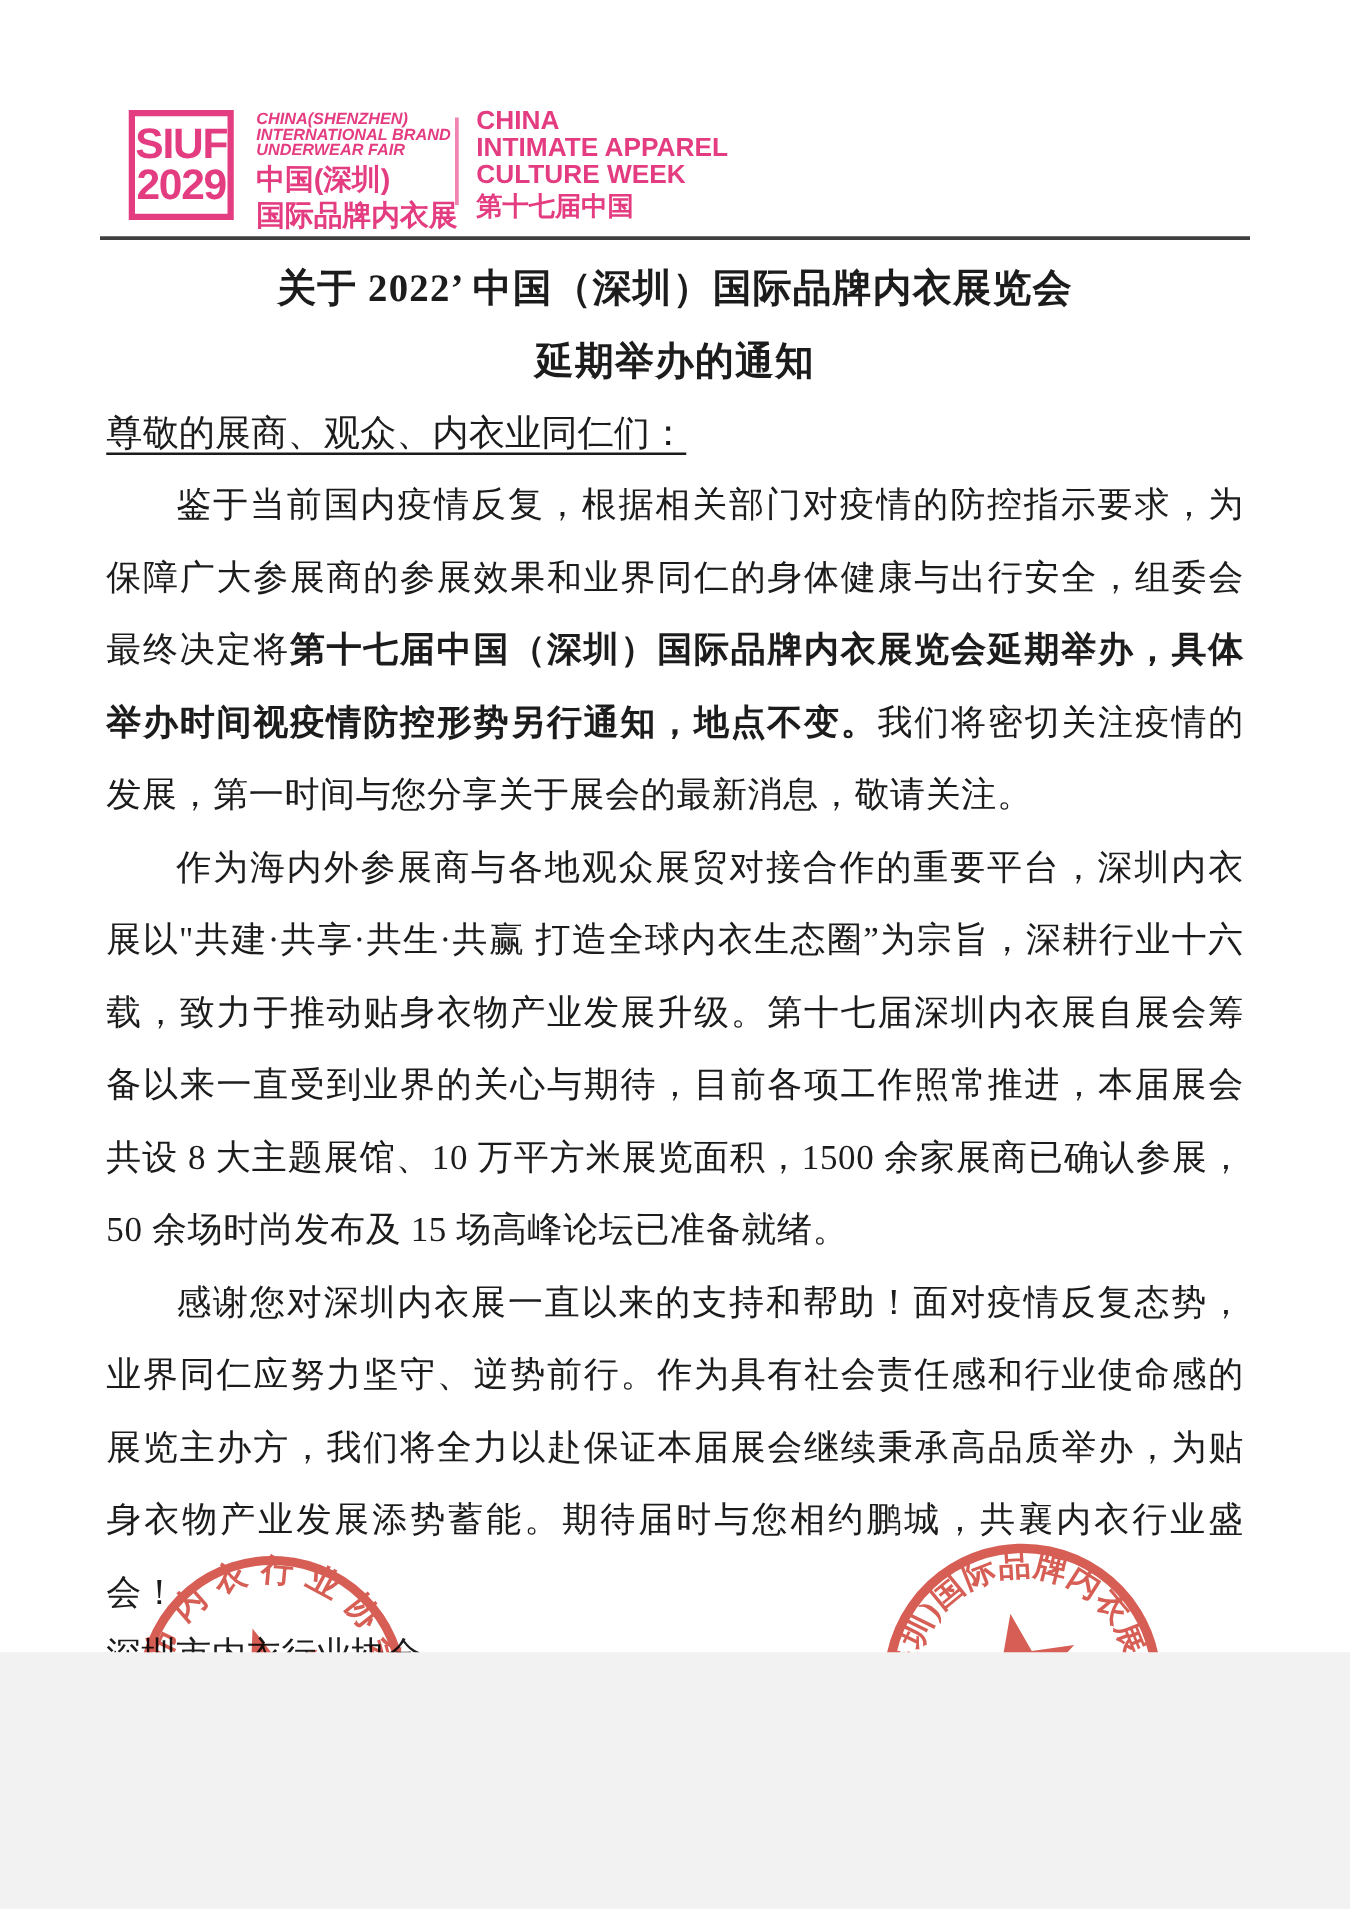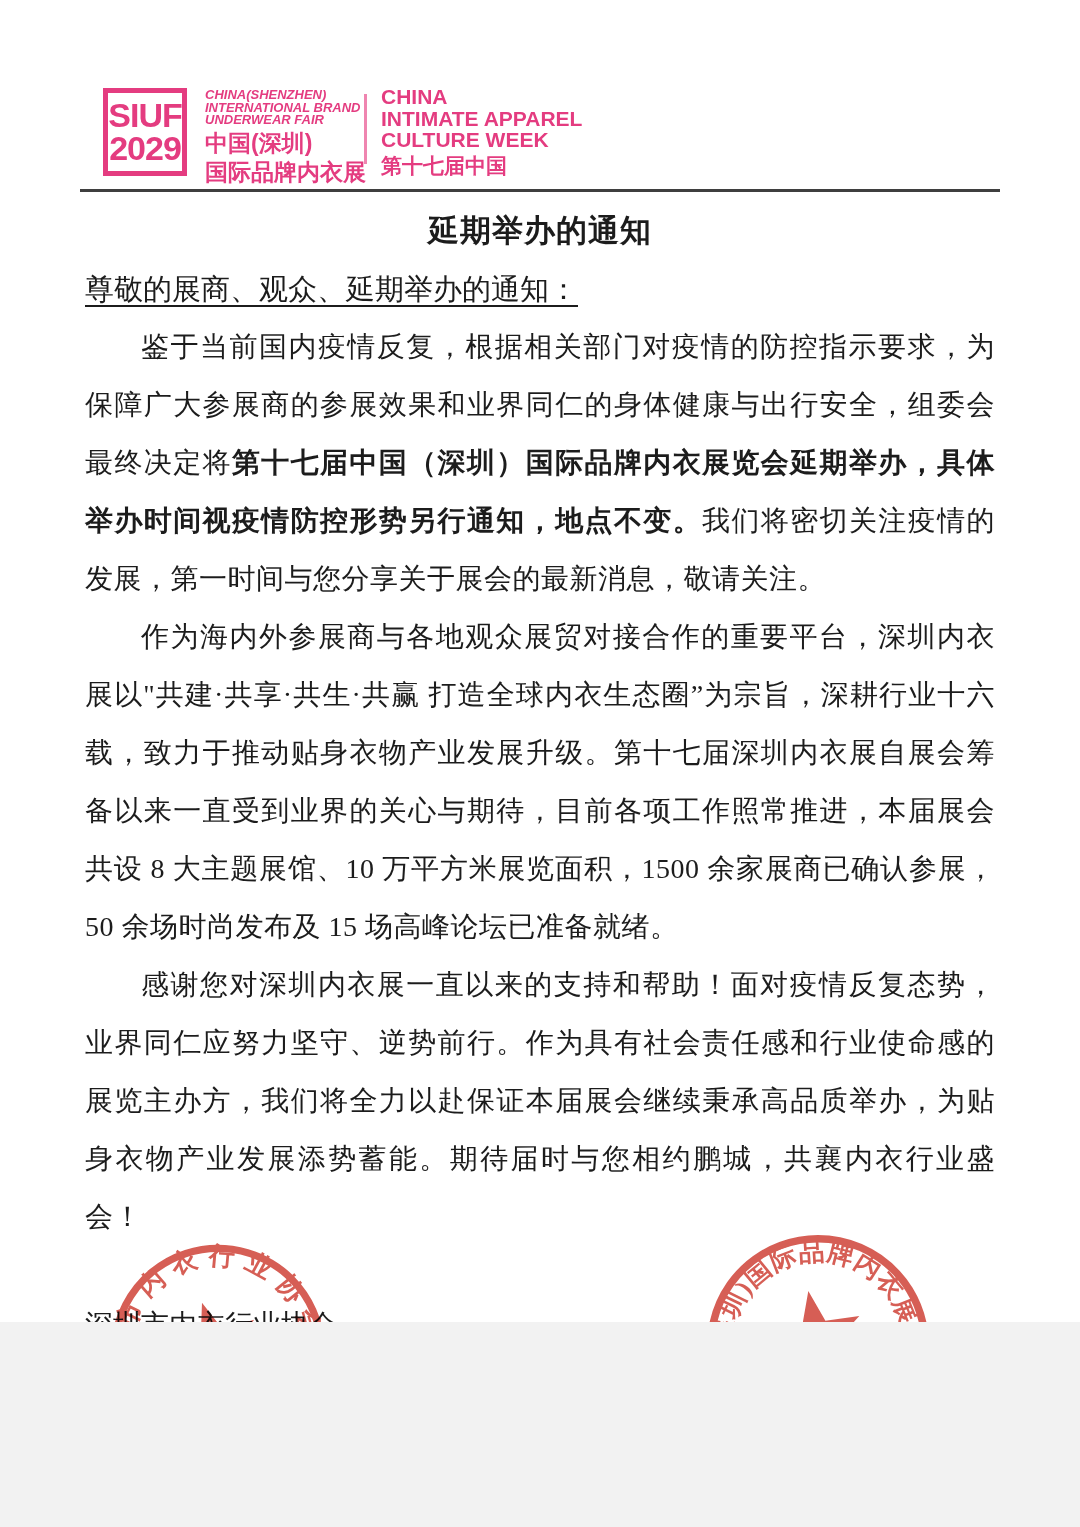--- a/index.html
+++ b/index.html
@@ -70,22 +70,23 @@
     <div class="brand-b">
       <div class="en">CHINA</div>
       <div class="en">INTIMATE APPAREL</div>
       <div class="en">CULTURE WEEK</div>
       <div class="cn">第十七届中国</div>
     </div>
   </div>
   <div class="header-rule"></div>
 
   <div class="content">
+    <div class="title-line">关于 2022’ 中国（深圳）国际品牌内衣展览会</div>
     <div class="title-line">延期举办的通知</div>
-    <div class="salutation"><span>尊敬的展商、观众、延期举办的通知：</span></div>
+    <div class="salutation"><span>尊敬的展商、观众、内衣业同仁们：</span></div>
     <p class="body-p"><span>鉴于当前国内疫情反复，根据相关部门对疫情的防控指示要求，为保障广大参展商的参展效果和业界同仁的身体健康与出行安全，组委会最终决定将</span><b>第十七届中国（深圳）国际品牌内衣展览会延期举办，具体举办时间视疫情防控形势另行通知，地点不变。</b><span>我们将密切关注疫情的发展，第一时间与您分享关于展会的最新消息，敬请关注。</span></p>
     <p class="body-p">作为海内外参展商与各地观众展贸对接合作的重要平台，深圳内衣展以"共建·共享·共生·共赢 打造全球内衣生态圈”为宗旨，深耕行业十六载，致力于推动贴身衣物产业发展升级。第十七届深圳内衣展自展会筹备以来一直受到业界的关心与期待，目前各项工作照常推进，本届展会共设 8 大主题展馆、10 万平方米展览面积，1500 余家展商已确认参展，50 余场时尚发布及 15 场高峰论坛已准备就绪。</p>
     <p class="body-p">感谢您对深圳内衣展一直以来的支持和帮助！面对疫情反复态势，业界同仁应努力坚守、逆势前行。作为具有社会责任感和行业使命感的展览主办方，我们将全力以赴保证本届展会继续秉承高品质举办，为贴身衣物产业发展添势蓄能。期待届时与您相约鹏城，共襄内衣行业盛会！</p>
   </div>
 
   <div class="sig-left">深圳市内衣行业协会</div>
   <div class="sig-right">中国（深圳）国际品牌内衣展览会组委会</div>
   <div class="sig-date">2022 年 7 月 4 日</div>
 
   <svg class="stamp stamp-left" viewBox="0 0 220 220">

